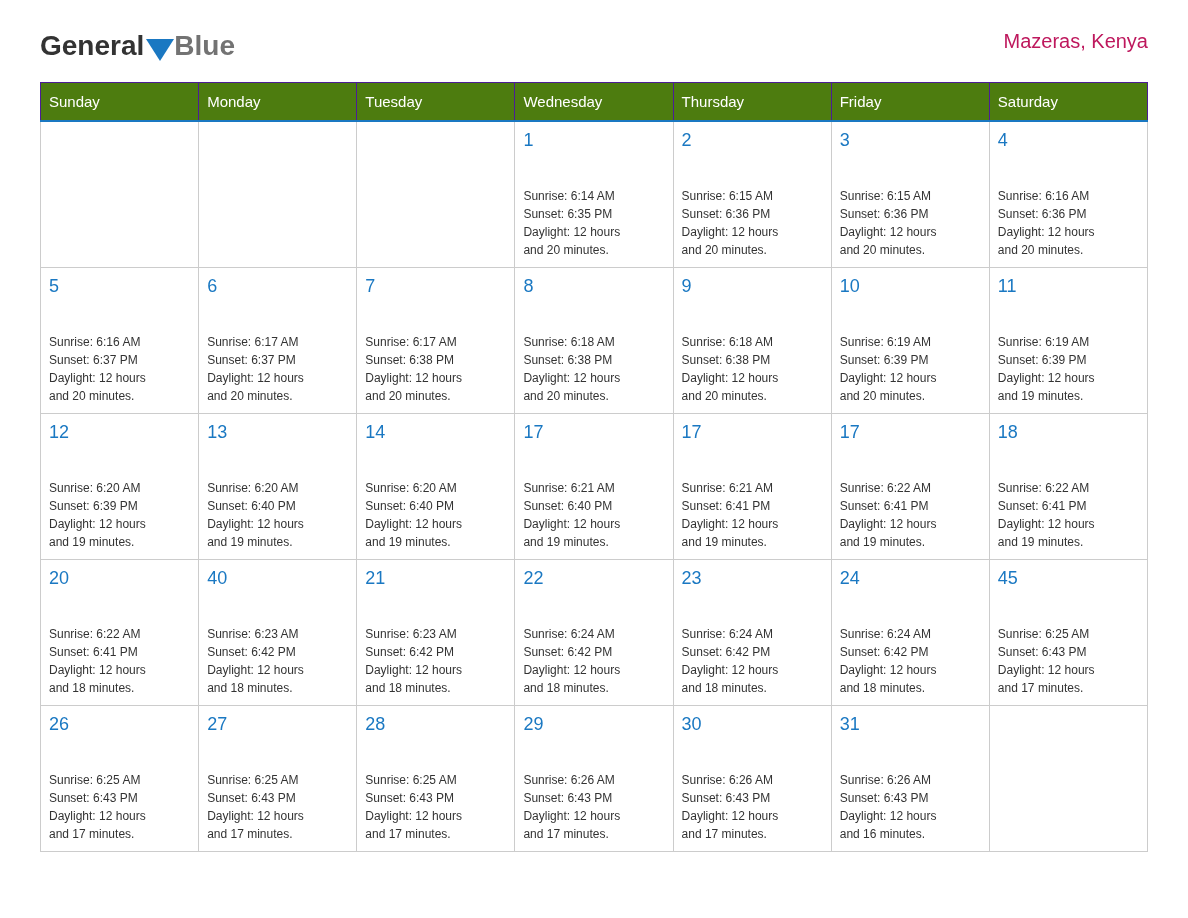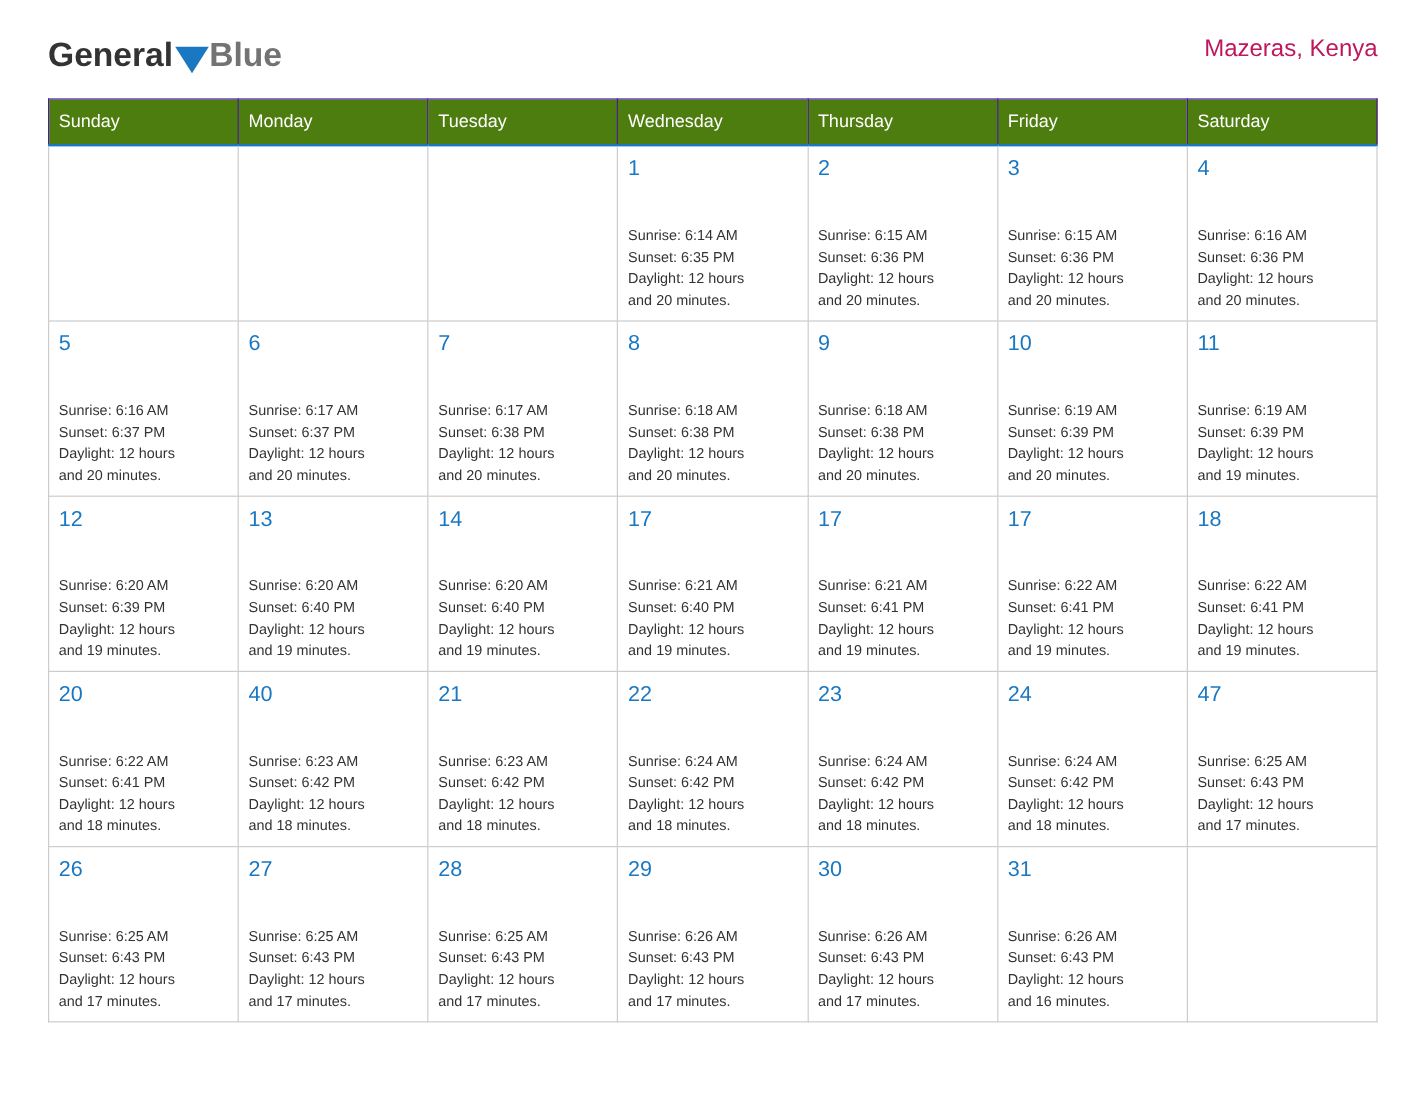--- a/index.html
+++ b/index.html
@@ -300,21 +300,21 @@
 and 18 minutes.</div>
         </td>
         <td>
           <span class="day-number">24</span>
           <div class="day-info" style="white-space: pre-line;">Sunrise: 6:24 AM
 Sunset: 6:42 PM
 Daylight: 12 hours
 and 18 minutes.</div>
         </td>
         <td>
-          <span class="day-number">47</span>
+          <span class="day-number">45</span>
           <div class="day-info" style="white-space: pre-line;">Sunrise: 6:25 AM
 Sunset: 6:43 PM
 Daylight: 12 hours
 and 17 minutes.</div>
         </td>
       </tr>
       <tr>
         <td>
           <span class="day-number">26</span>
           <div class="day-info" style="white-space: pre-line;">Sunrise: 6:25 AM

